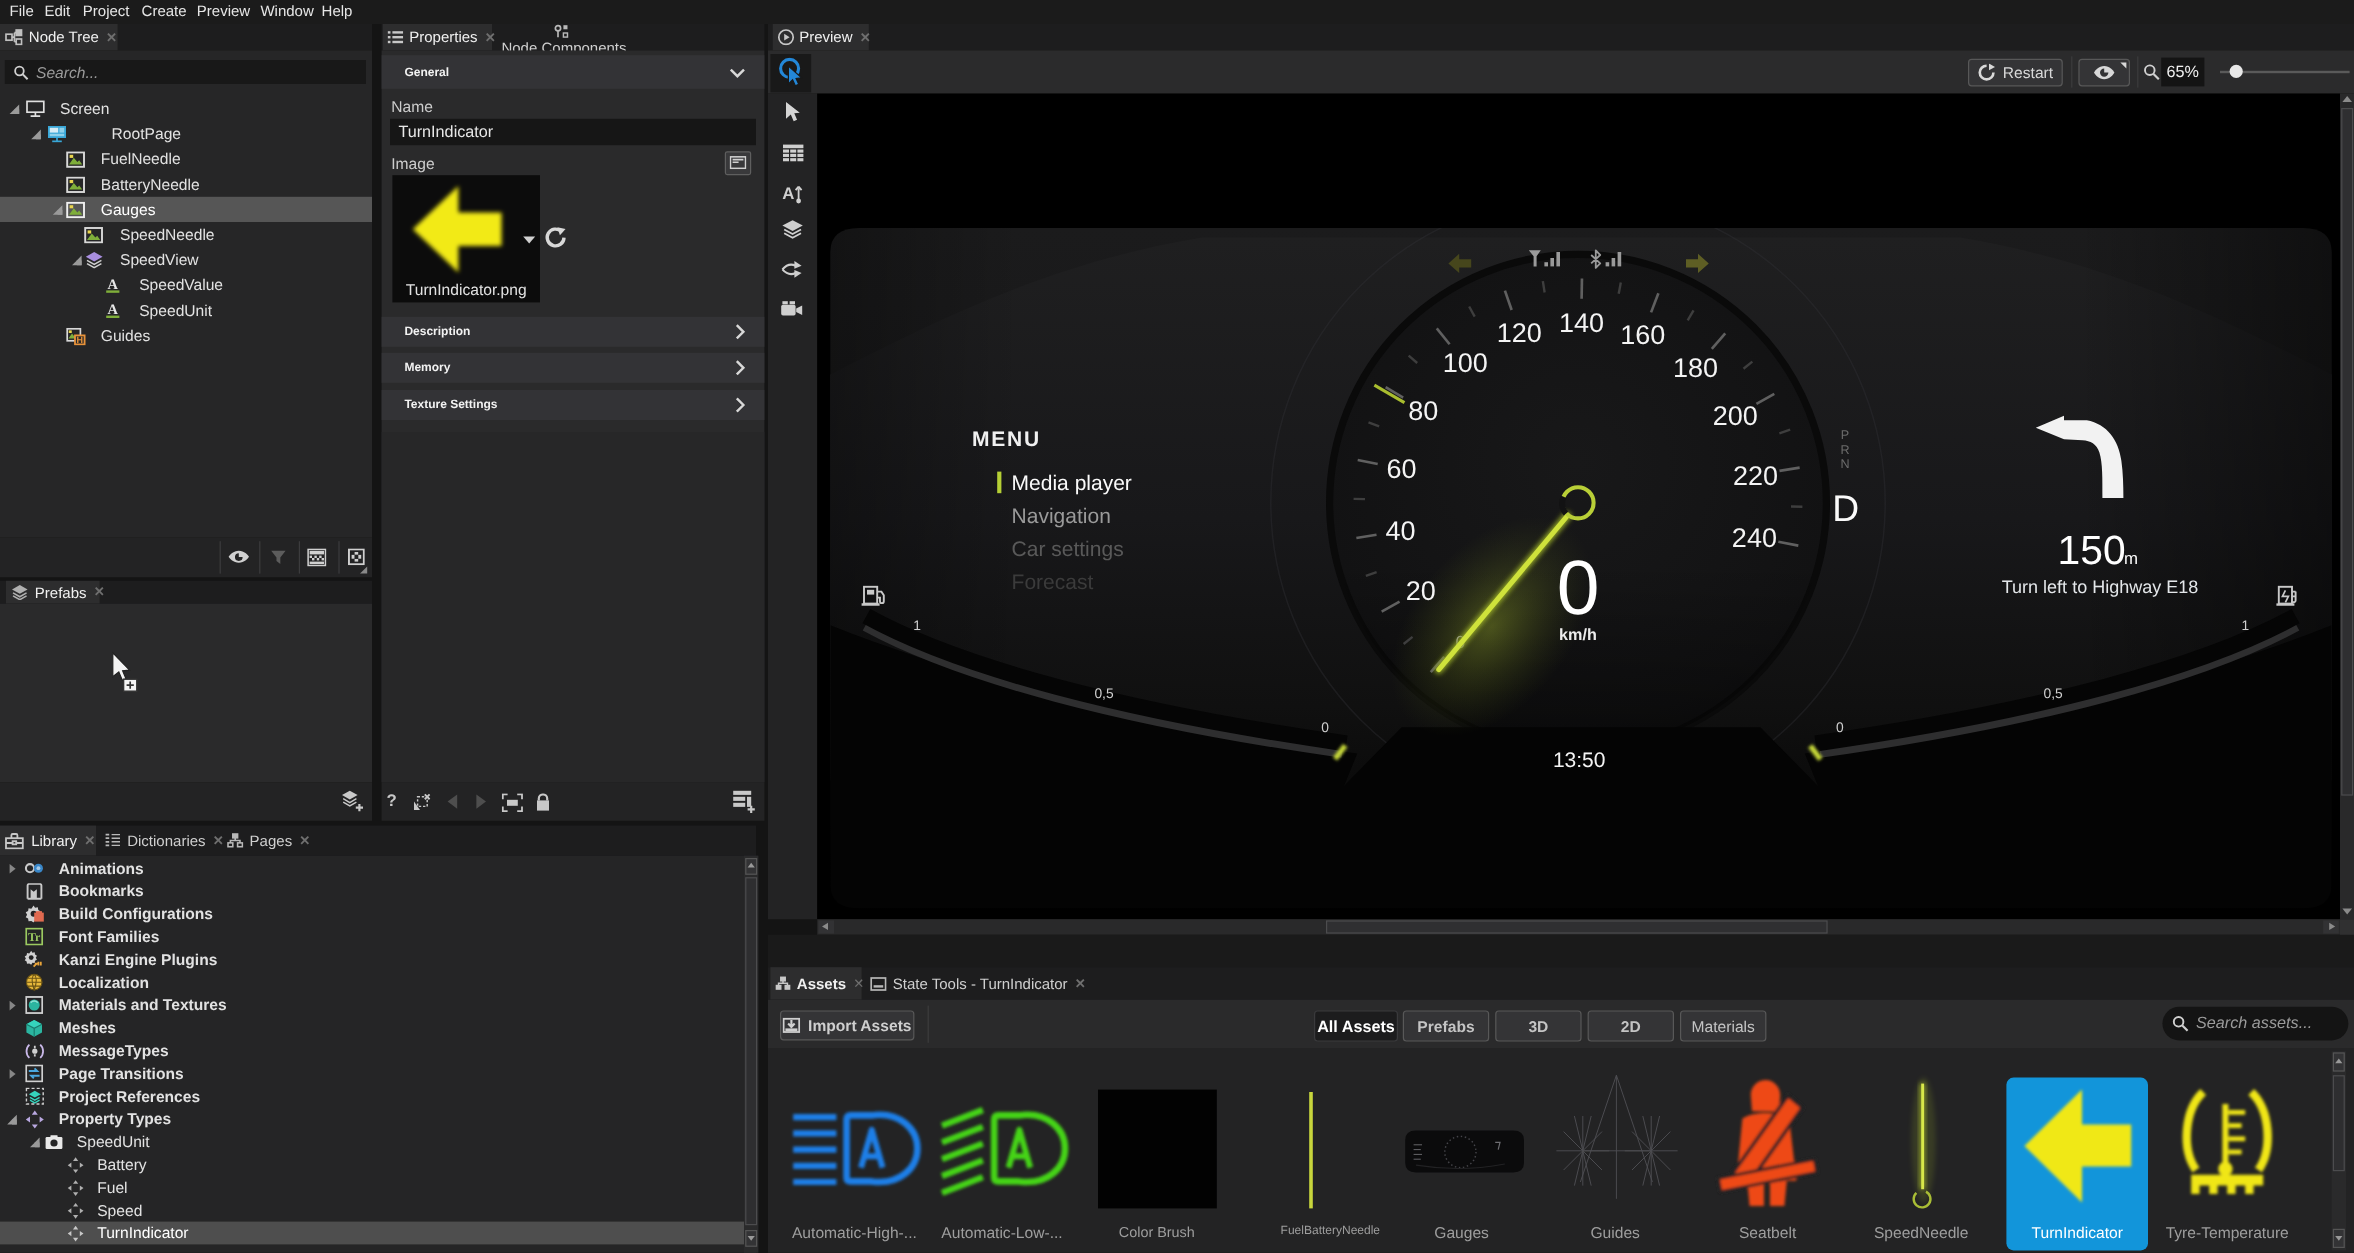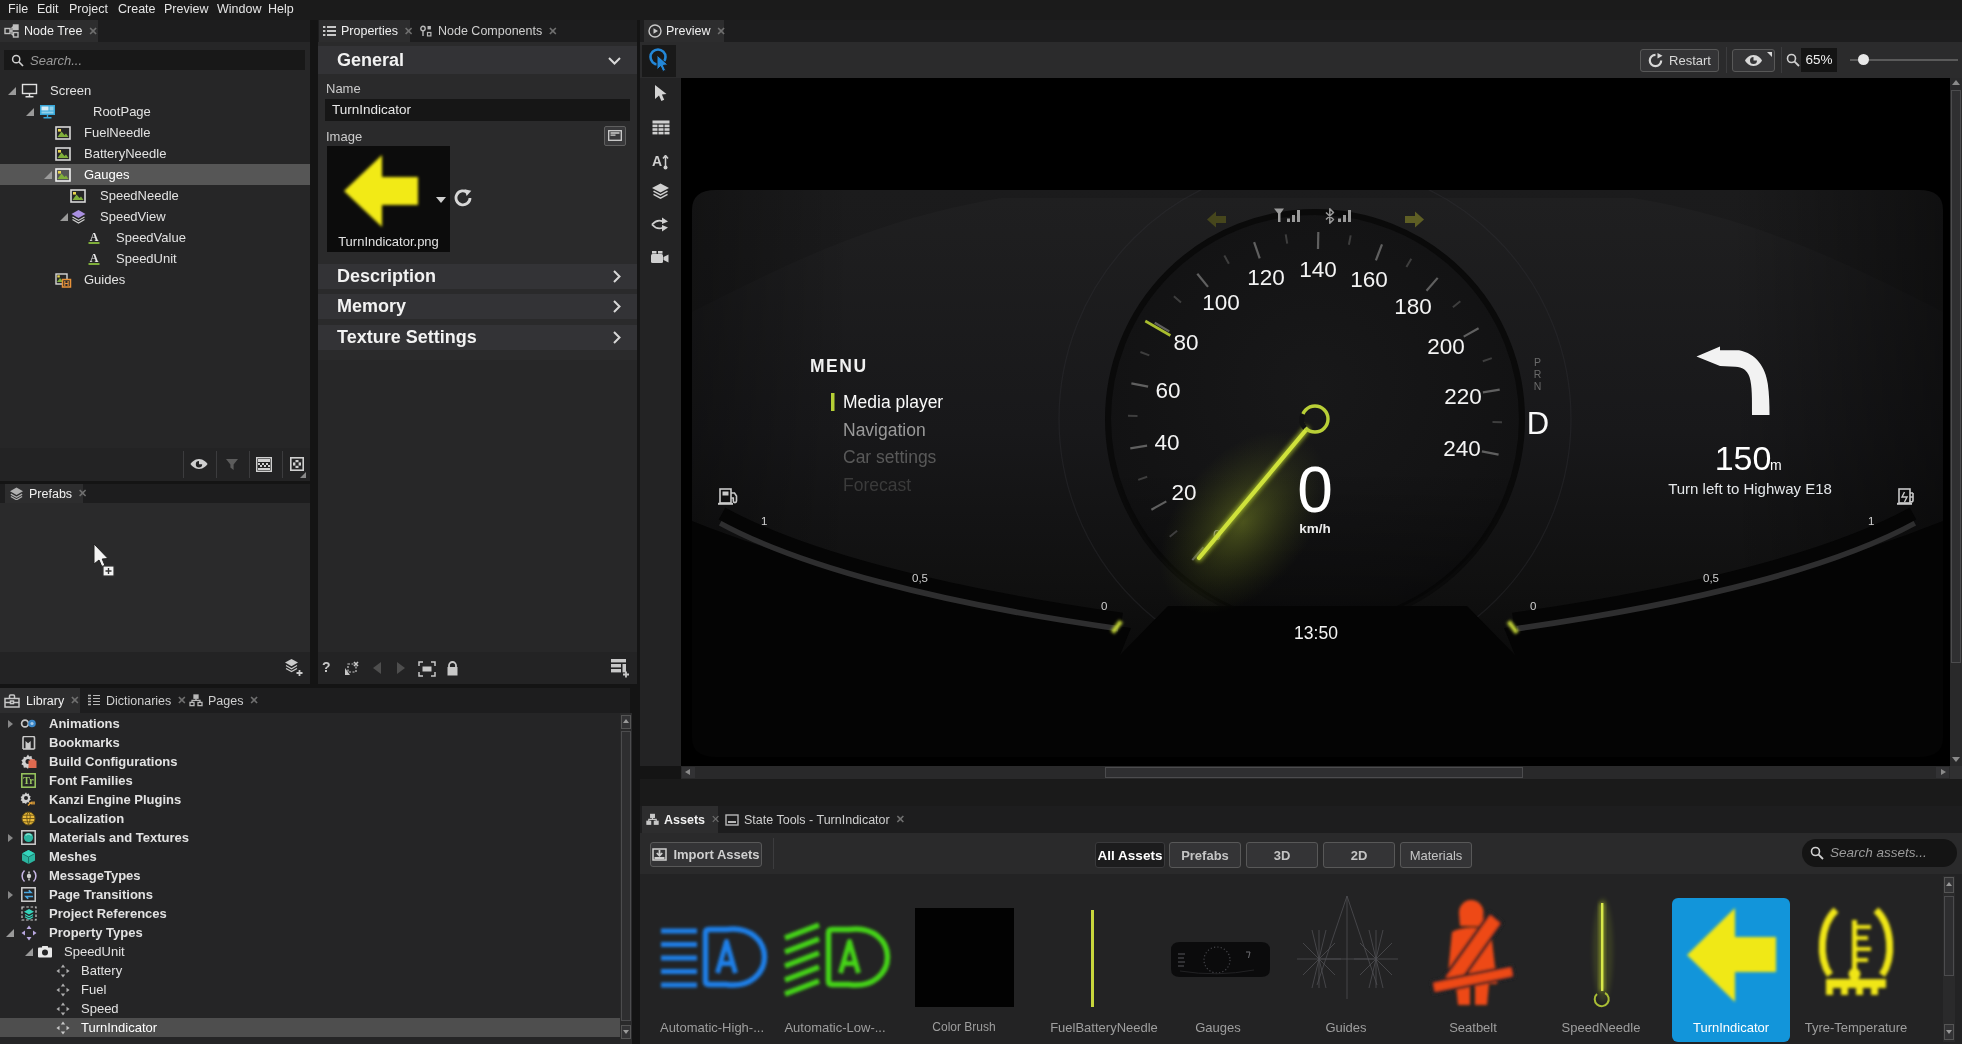--- a/index.html
+++ b/index.html
@@ -4,21 +4,21 @@
 <style>
 * { margin:0; padding:0; box-sizing:border-box; }
 html,body { width:1962px; height:1044px; background:#141414; overflow:hidden;
   font-family:"Liberation Sans", sans-serif; color:#d8d8d8; }
 .abs { position:absolute; }
 .tabbar { background:#1d1d1e; }
 .tab { position:absolute; top:0; height:100%; display:flex; align-items:center; font-size:12.5px; color:#cfcfcf; padding:0 4px; white-space:nowrap; }
 .tab svg { flex:0 0 auto; }
 .tab.active { background:#2d2d2e; color:#f0f0f0; }
 .tab .x { color:#6f6f6f; font-size:11px; margin-left:6px; font-weight:bold; flex:0 0 auto; }
-.hdr { position:absolute; left:0; width:100%; background:#333336; color:#f2f2f2; font-weight:bold; font-size:18px; display:flex; align-items:center; padding-left:19px; }
+.hdr { position:absolute; left:0; width:100%; background:#333336; color:#f2f2f2; font-weight:bold; font-size:10px; display:flex; align-items:center; padding-left:19px; }
 .btn { position:absolute; background:#343436; border:1px solid #585858; border-radius:3px; color:#d8d8d8; font-size:13px; display:flex; align-items:center; justify-content:center; white-space:nowrap; }
 .row { position:absolute; left:0; width:100%; height:21px; display:flex; align-items:center; font-size:13px; color:#e2e2e2; }
 .lrow { position:absolute; left:0; width:100%; height:19px; display:flex; align-items:center; font-size:13px; color:#e2e2e2; }
 .tri-exp { width:0; height:0; border-left:4px solid transparent; border-top:4px solid transparent; border-right:4px solid #9a9a9a; border-bottom:4px solid #9a9a9a; display:inline-block; }
 .tri-col { width:0; height:0; border-top:4px solid transparent; border-bottom:4px solid transparent; border-left:5px solid #878787; display:inline-block; }
 .sep-v { position:absolute; width:1px; background:#3c3c3e; }
 svg { display:block; }
 </style>
 </head>
 <body>
@@ -415,21 +415,21 @@
         <g fill="#c8c8c8">
           <rect x="0" y="1" width="2.4" height="2"></rect>
           <rect x="0" y="5" width="2.4" height="2"></rect>
           <rect x="0" y="9" width="2.4" height="2"></rect>
           <rect x="4" y="1" width="9" height="2"></rect>
           <rect x="4" y="5" width="9" height="2"></rect>
           <rect x="4" y="9" width="9" height="2"></rect>
         </g>
       </svg>
     Properties <span class="x">✕</span></div>
-  <div class="tab" style="left:97px;width:140px;">
+  <div class="tab" style="left:82px;width:140px;flex-direction:column;">
     <svg width="14" height="13" viewBox="0 0 14 13" style="margin-right:5px;">
         <circle cx="4" cy="3.5" r="2.2" fill="none" stroke="#b8b8b8" stroke-width="1.4"></circle>
         <path d="M4 5.7 V11" stroke="#b8b8b8" stroke-width="1.4"></path>
         <rect x="8.5" y="1" width="3.4" height="3.4" fill="#b8b8b8"></rect>
         <rect x="8.5" y="7.5" width="3.4" height="3.4" fill="none" stroke="#b8b8b8" stroke-width="1.2"></rect>
       </svg>
     Node Components <span class="x">✕</span></div>
 </div>
 <div class="abs" style="left:318px;top:42px;width:319px;height:610px;background:#2a2a2b;" id="props">
   <div style="position:absolute;left:0;top:318px;width:319px;height:292px;background:#272728;"></div>
@@ -920,21 +920,21 @@
         <rect x="1857" y="958" width="11" height="4"></rect>
       <path d="M1826 981 h60 v9 h-8 v7 h-7 v-7 h-8 v7 h-7 v-7 h-8 v7 h-7 v-7 h-8 v7 h-7 Z" transform="translate(0,-2)"></path>
     </g>
   </svg>
   <div style="position:absolute;top:146px;width:100%;font-size:13px;color:#9e9e9e;">
     <span style="position:absolute;left:653px-640px;"></span>
   </div>
   <div style="position:absolute;left:14px;top:146px;width:116px;text-align:center;font-size:13px;color:#9e9e9e;">Automatic-High-...</div>
   <div style="position:absolute;left:137px;top:146px;width:116px;text-align:center;font-size:13px;color:#9e9e9e;">Automatic-Low-...</div>
   <div style="position:absolute;left:266px;top:146px;width:116px;text-align:center;font-size:12px;color:#9e9e9e;">Color Brush</div>
-  <div style="position:absolute;left:406px;top:146px;width:116px;text-align:center;font-size:13px;color:#9e9e9e;">FuelBatteryNeedle</div>
+  <div style="position:absolute;left:394px;top:146px;width:116px;text-align:right;font-size:10px;color:#9e9e9e;">FuelBatteryNeedle</div>
   <div style="position:absolute;left:520px;top:146px;width:116px;text-align:center;font-size:13px;color:#9e9e9e;">Gauges</div>
   <div style="position:absolute;left:648px;top:146px;width:116px;text-align:center;font-size:13px;color:#9e9e9e;">Guides</div>
   <div style="position:absolute;left:775px;top:146px;width:116px;text-align:center;font-size:13px;color:#9e9e9e;">Seatbelt</div>
   <div style="position:absolute;left:903px;top:146px;width:116px;text-align:center;font-size:13px;color:#9e9e9e;">SpeedNeedle</div>
   <div style="position:absolute;left:1033px;top:146px;width:116px;text-align:center;font-size:13px;color:#ffffff;">TurnIndicator</div>
   <div style="position:absolute;left:1158px;top:146px;width:116px;text-align:center;font-size:13px;color:#9e9e9e;">Tyre-Temperature</div>
 
   <div style="position:absolute;left:1303px;top:2px;width:12px;height:166px;background:#2a2a2b;">
     <div style="position:absolute;left:1px;top:1px;width:10px;height:16px;background:#333335;border:1px solid #555;"></div>
     <div style="position:absolute;left:3px;top:6px;width:0;height:0;border-left:3px solid transparent;border-right:3px solid transparent;border-bottom:4px solid #999;"></div>

